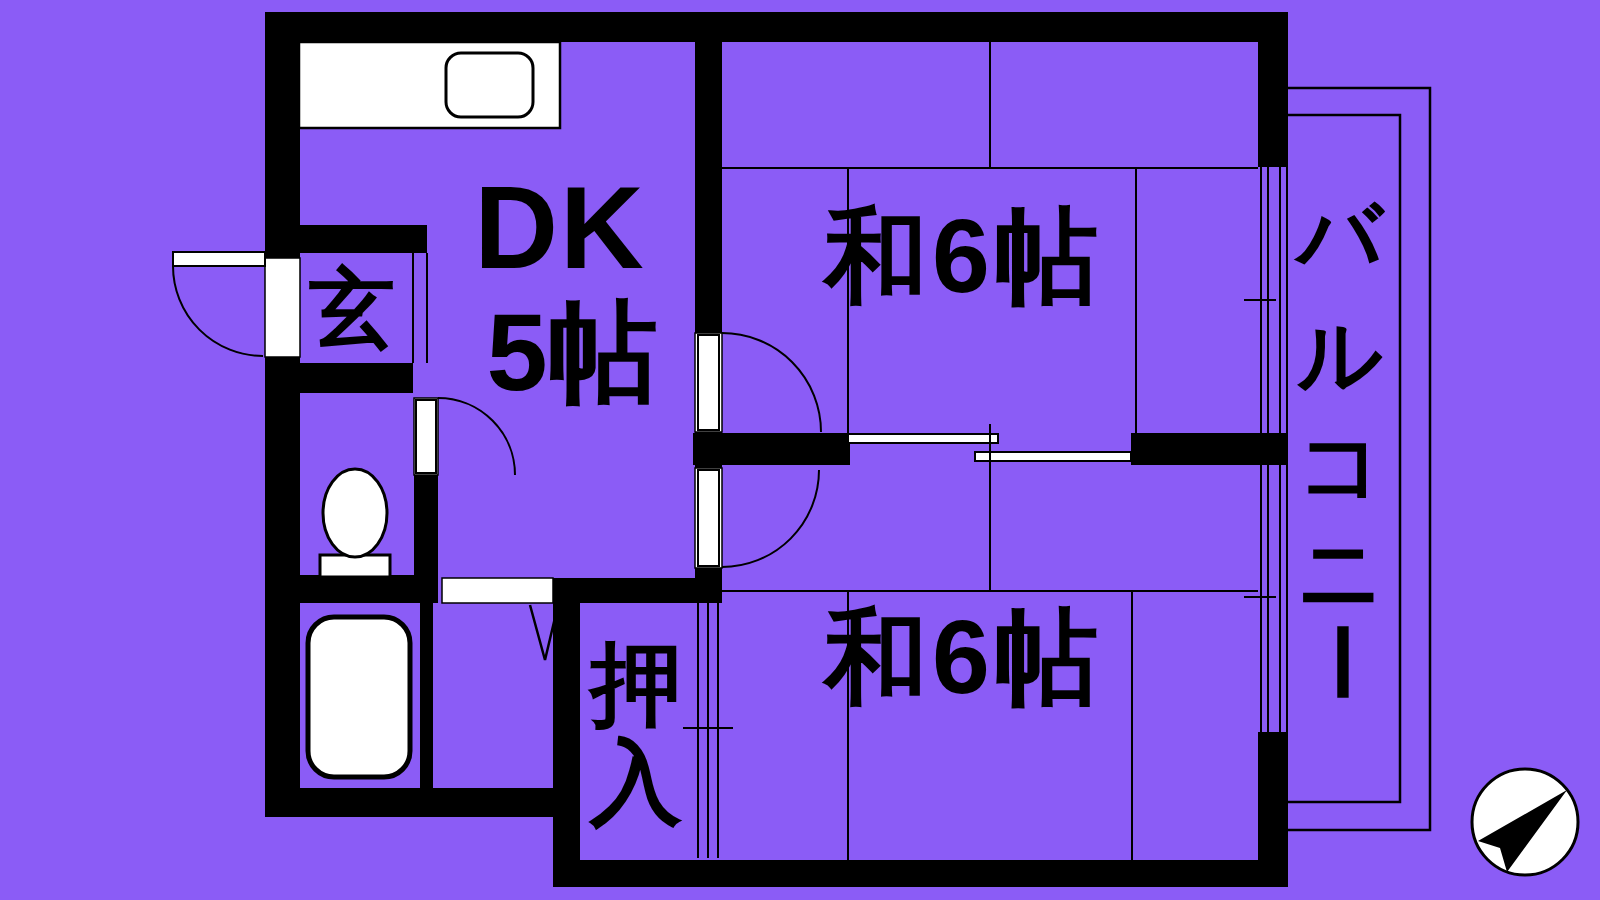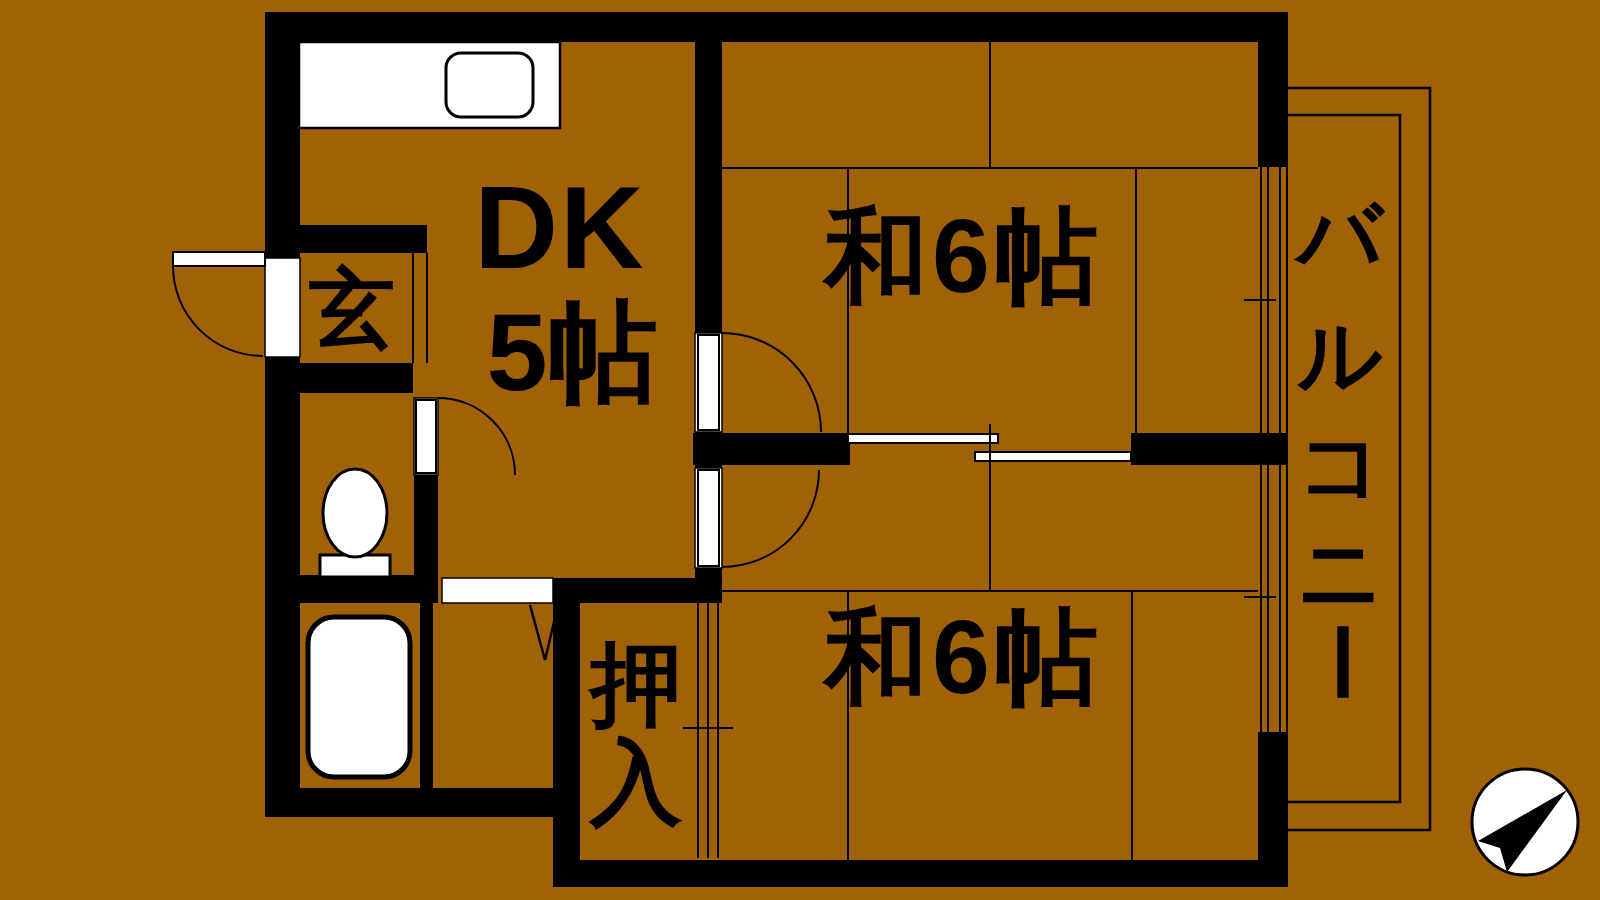--- a/index.html
+++ b/index.html
@@ -1,16 +1,16 @@
 <!DOCTYPE html>
 <html><head>
 <meta charset="utf-8">
 <style>
   html,body{margin:0;padding:0;background:#ffffff;}
-  #stage{position:relative;width:1600px;height:900px;background:#a16207;overflow:hidden;
+  #stage{position:relative;width:1600px;height:900px;background:#8b5cf6;overflow:hidden;
          font-family:"Liberation Sans","DejaVu Sans",sans-serif;}
   #plan-svg{position:absolute;left:0;top:0;width:1600px;height:900px;}
   .label{position:absolute;transform:translate(-50%,-50%);color:#000;font-weight:600;
          white-space:nowrap;line-height:1;user-select:none;}
   .lbl-dk{font-size:116px;letter-spacing:2px;}
   .lbl-dksize{font-size:110px;}
   .lbl-wa{font-size:104px;letter-spacing:4px;}
   .lbl-genkan{font-size:86px;}
   .lbl-closet{font-size:92px;}
   .lbl-balcony{font-size:84px;}

